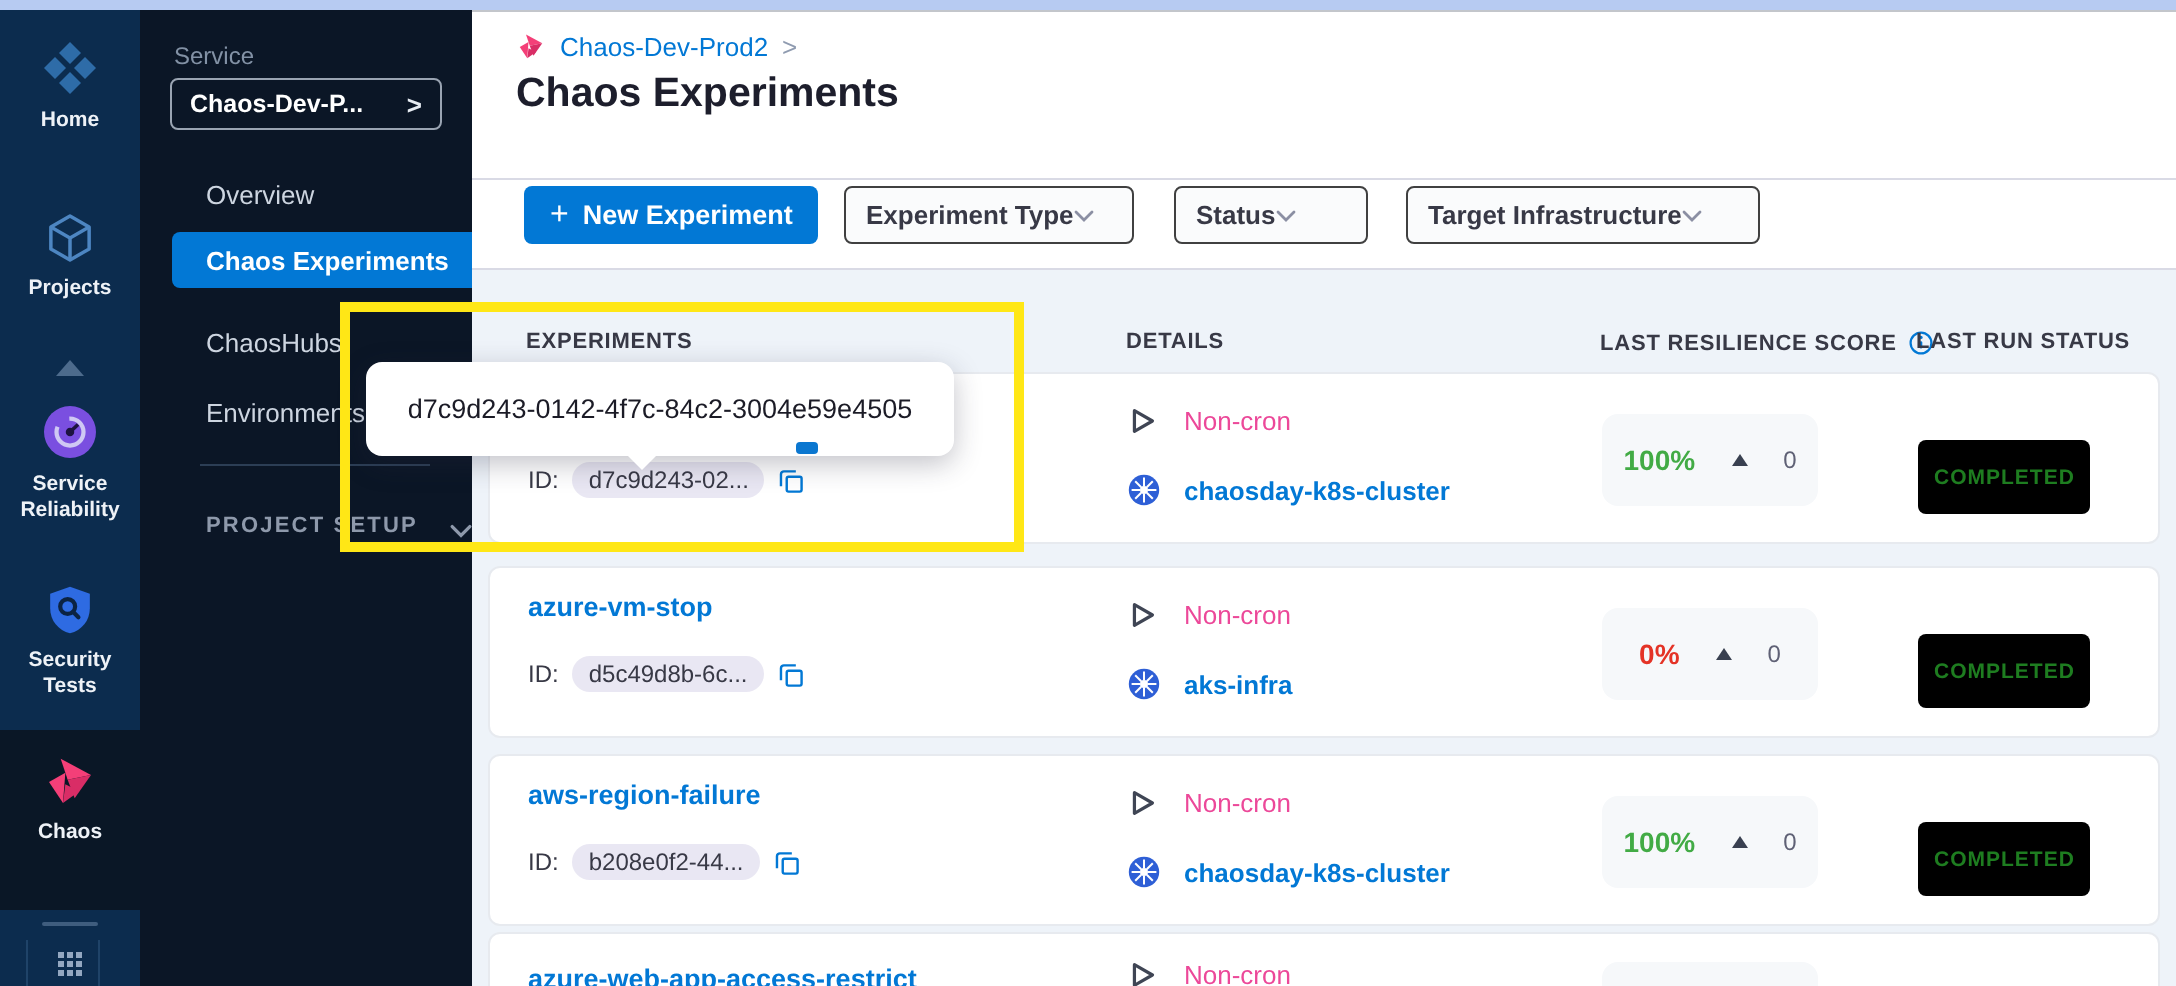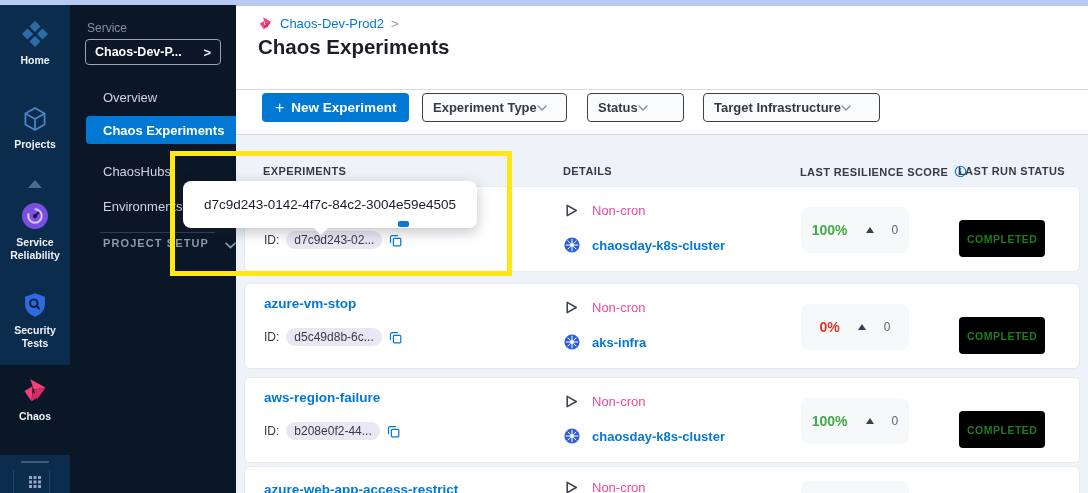--- a/index.html
+++ b/index.html
@@ -23,21 +23,21 @@
   .panel-caption{position:absolute;left:17px;top:16px;font-size:12px;color:#8291a5;}
   .selector{position:absolute;left:15px;top:34px;width:136px;height:26px;border:1px solid #9aa4b2;border-radius:4px;
             display:flex;align-items:center;justify-content:space-between;padding:0 9px;box-sizing:border-box;
             color:#fff;font-size:12.5px;font-weight:700;cursor:pointer;}
   .selector .chev{font-size:13px;font-weight:700;color:#e7ecf3;}
   .panel-item{position:absolute;left:0;width:166px;height:26px;display:flex;align-items:center;padding-left:33px;
               box-sizing:border-box;font-size:13px;color:#cdd5e0;cursor:pointer;}
   .panel-item.active{left:16px;width:150px;height:28px;padding-left:17px;background:#0278d5;color:#fff;font-weight:700;
               border-top-left-radius:4px;border-bottom-left-radius:4px;}
   .panel-divider{position:absolute;left:30px;top:227px;width:115px;height:1px;background:#2c3e55;}
-  .panel-setup{position:absolute;left:33px;top:232px;display:flex;align-items:flex-end;gap:16px;cursor:pointer;
+  .panel-setup{position:absolute;left:33px;top:252px;display:flex;align-items:flex-end;gap:16px;cursor:pointer;
                font-size:11px;font-weight:700;letter-spacing:1.1px;color:#8e99ab;}
 
   
   .main{position:absolute;left:236px;top:5px;width:852px;height:488px;background:#fff;border-top:1px solid #c3c6cb;box-sizing:border-box;z-index:2;}
   .crumbs{position:absolute;left:22px;top:10px;display:flex;align-items:center;gap:7px;}
   .crumb-link{font-size:13px;font-weight:400;color:#0278d5;text-decoration:none;cursor:pointer;}
   .crumb-sep{font-size:13px;color:#8f9bb0;}
   .page-title{position:absolute;left:22px;top:29px;font-size:20.5px;font-weight:700;color:#1d1e2c;}
   .hr{position:absolute;left:0;width:852px;height:1px;background:#d9dae5;}
   .btn-primary{position:absolute;left:26px;top:87px;height:29px;display:flex;align-items:center;gap:7px;padding:0 13px;

